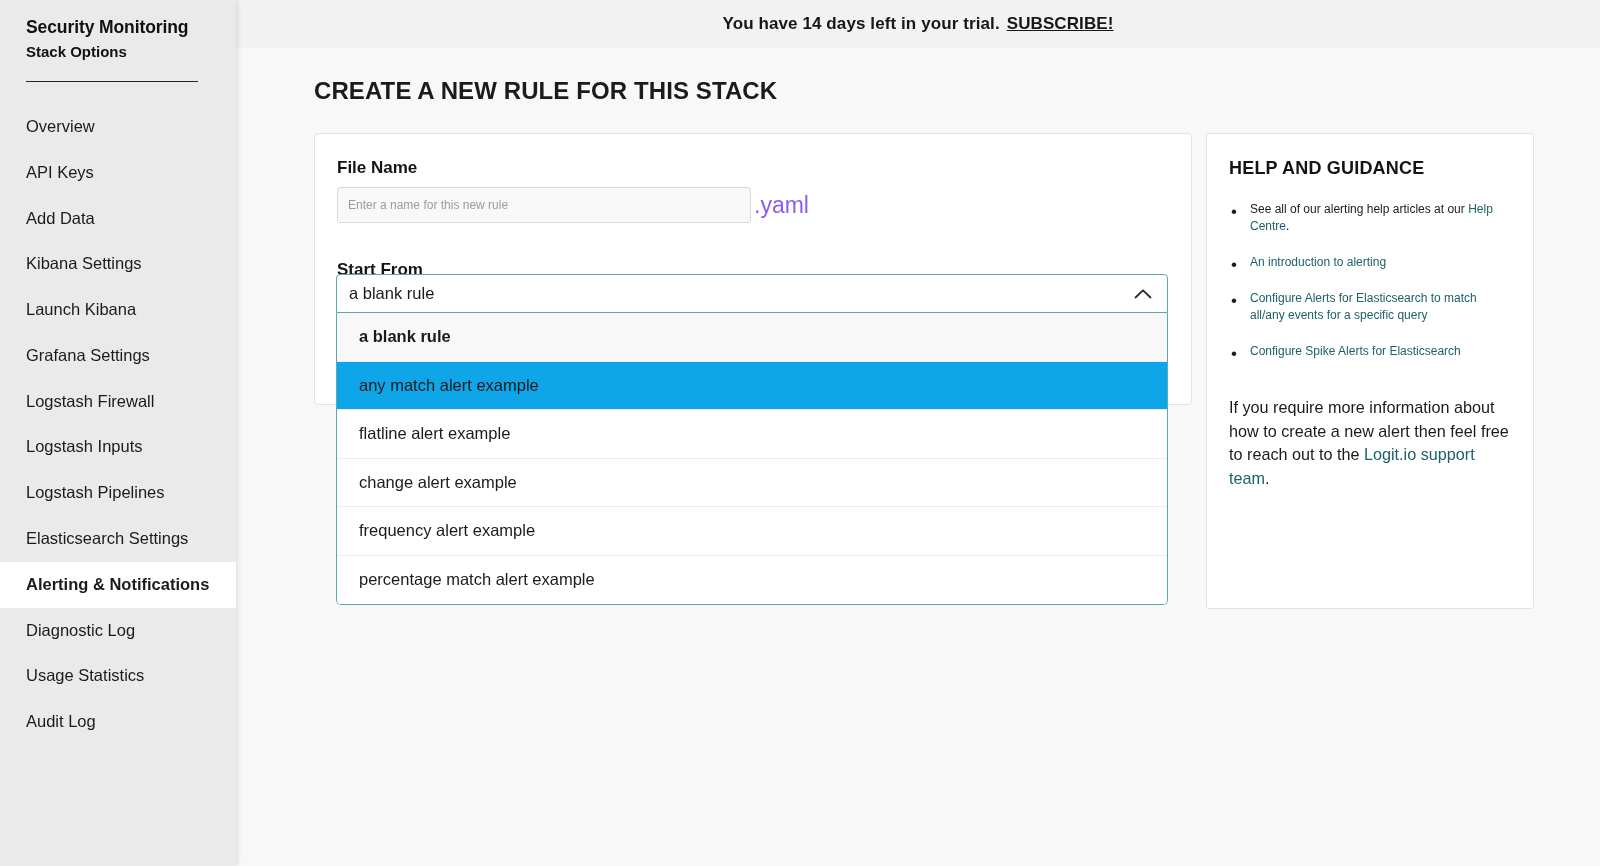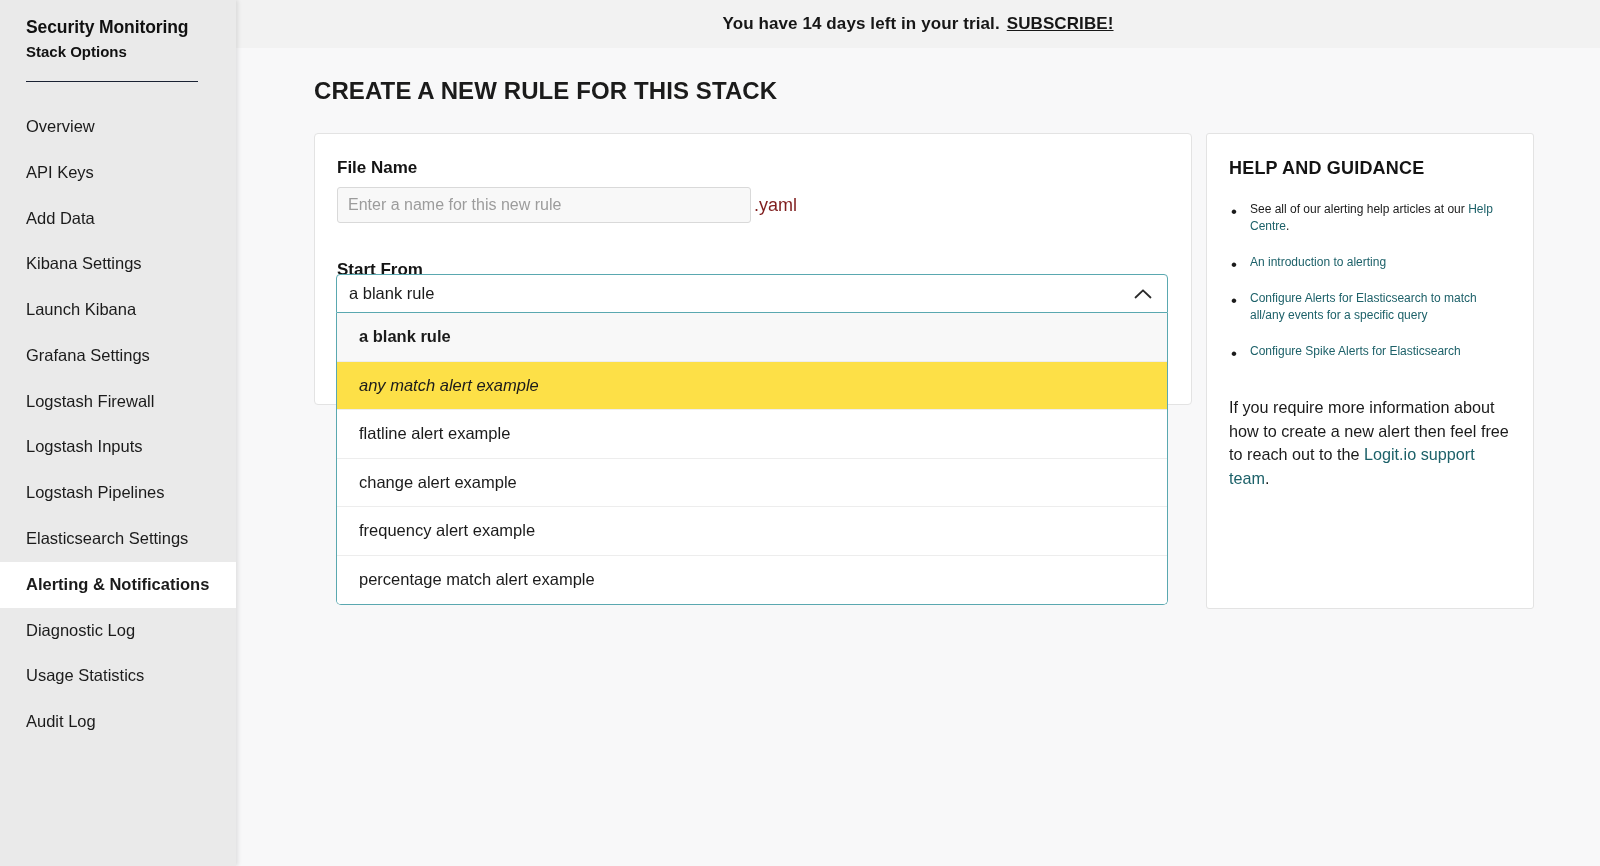--- a/index.html
+++ b/index.html
@@ -85,26 +85,26 @@
   .filename-row {
     display: flex; align-items: center; margin-top: 9px;
   }
   .filename-input {
     width: 414px; height: 34px;
     background: #f8f8f8;
     border: 1px solid #d9d9d9;
     border-radius: 3px;
     padding: 17px 10px;
     font-family: "Liberation Sans", sans-serif;
-    font-size: 16px; color: #222;
+    font-size: 12px; color: #222;
     outline: none;
   }
   .filename-input::placeholder { color: #9c9c9c; }
   .yaml-suffix {
-    font-size: 18px; color: #7f1d1d; margin-left: 3px;
+    font-size: 23px; color: #8b5cf6; margin-left: 3px;
   }
   .startfrom-label { margin-top: 37px; }
 
   
   .select-wrap {
     position: absolute; left: 22px; top: 141px;
     width: 832px; z-index: 20;
   }
   .select-box {
     height: 39px; width: 100%;
@@ -132,21 +132,21 @@
   .opt {
     height: 48.5px; display: flex; align-items: center;
     padding-left: 22px;
     font-size: 16.5px; color: #1b1b1b;
     border-bottom: 1px solid #ededed;
     background: #ffffff;
     cursor: pointer;
   }
   .opt:last-child { border-bottom: none; }
   .opt.selected { background: #f8f8f8; font-weight: bold; }
-  .opt.hovered  { background: #fde047; font-style: italic; }
+  .opt.hovered  { background: #0ea5e9; }
 
   
   .help-card {
     position: absolute; left: 892px; top: 0;
     width: 328px; height: 476px;
     background: #ffffff;
     border: 1px solid #e3e3e3;
     border-radius: 3px;
     padding: 24px 22px 0 22px;
   }

